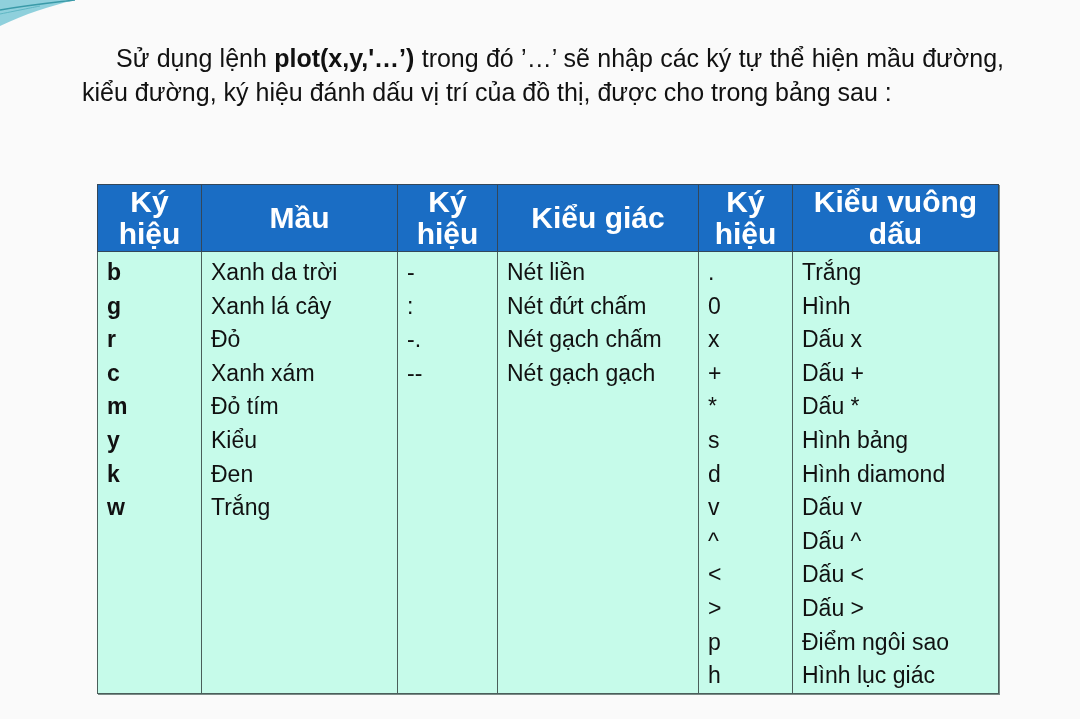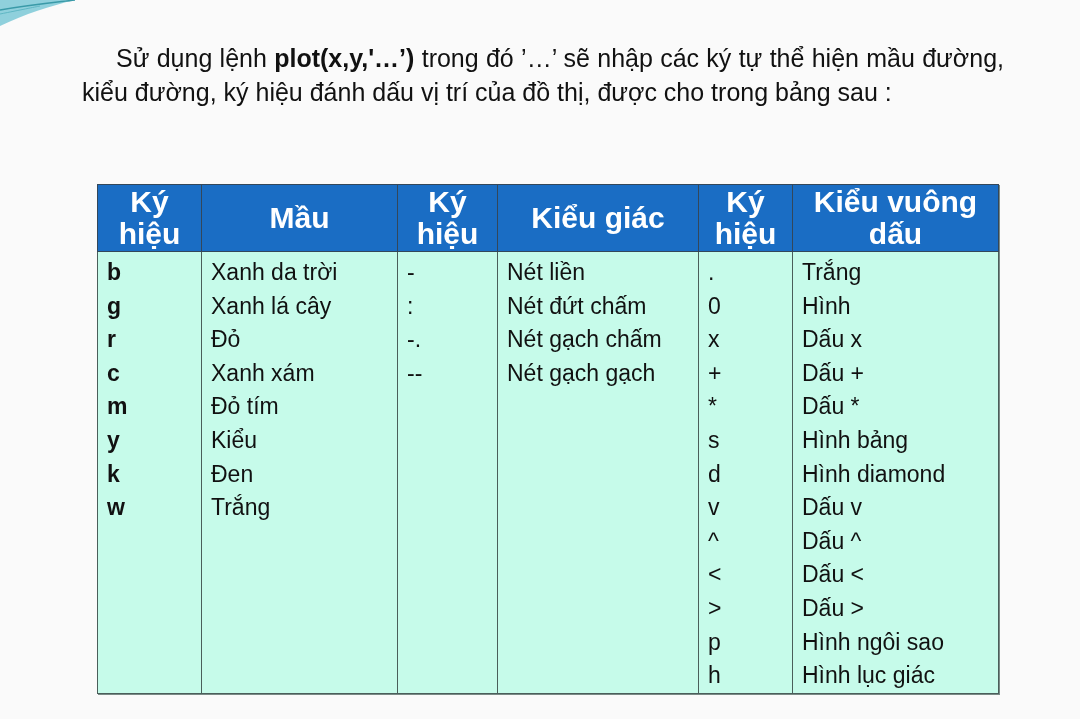--- a/index.html
+++ b/index.html
@@ -146,18 +146,18 @@
         <span class="line">Hình</span>
         <span class="line">Dấu x</span>
         <span class="line">Dấu +</span>
         <span class="line">Dấu *</span>
         <span class="line">Hình bảng</span>
         <span class="line">Hình diamond</span>
         <span class="line">Dấu v</span>
         <span class="line">Dấu ^</span>
         <span class="line">Dấu &lt;</span>
         <span class="line">Dấu &gt;</span>
-        <span class="line">Hình ngôi sao</span>
+        <span class="line">Điểm ngôi sao</span>
         <span class="line">Hình lục giác</span>
       </td>
     </tr>
   </tbody>
 </table>
 
 </body></html>

